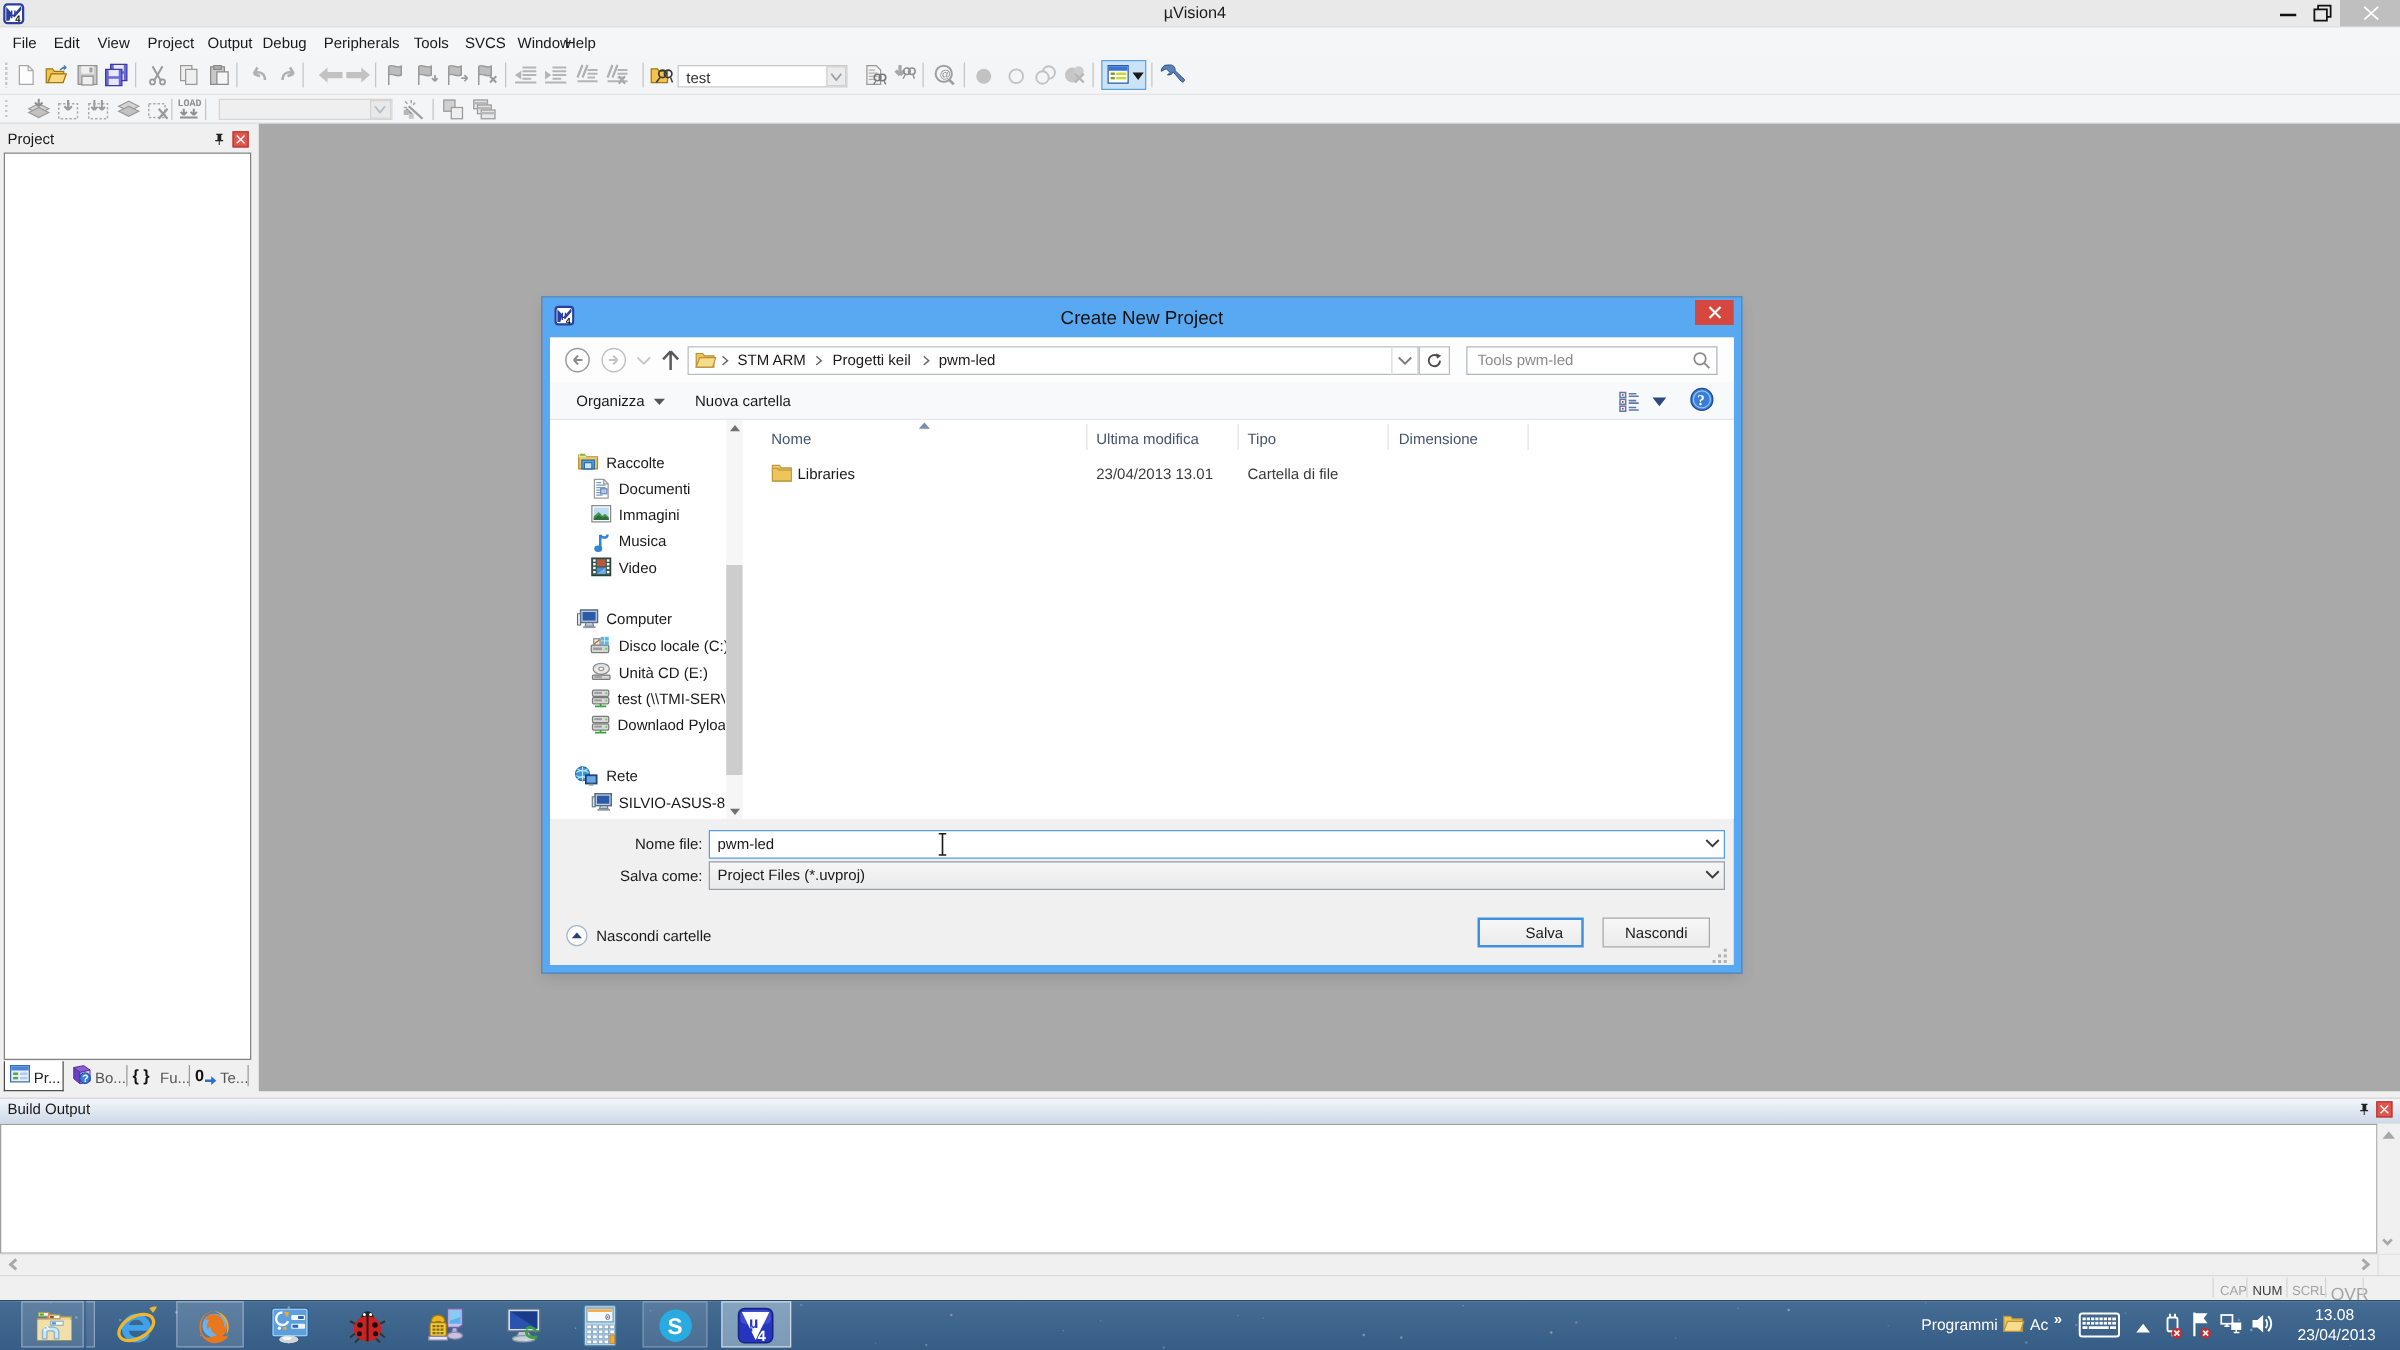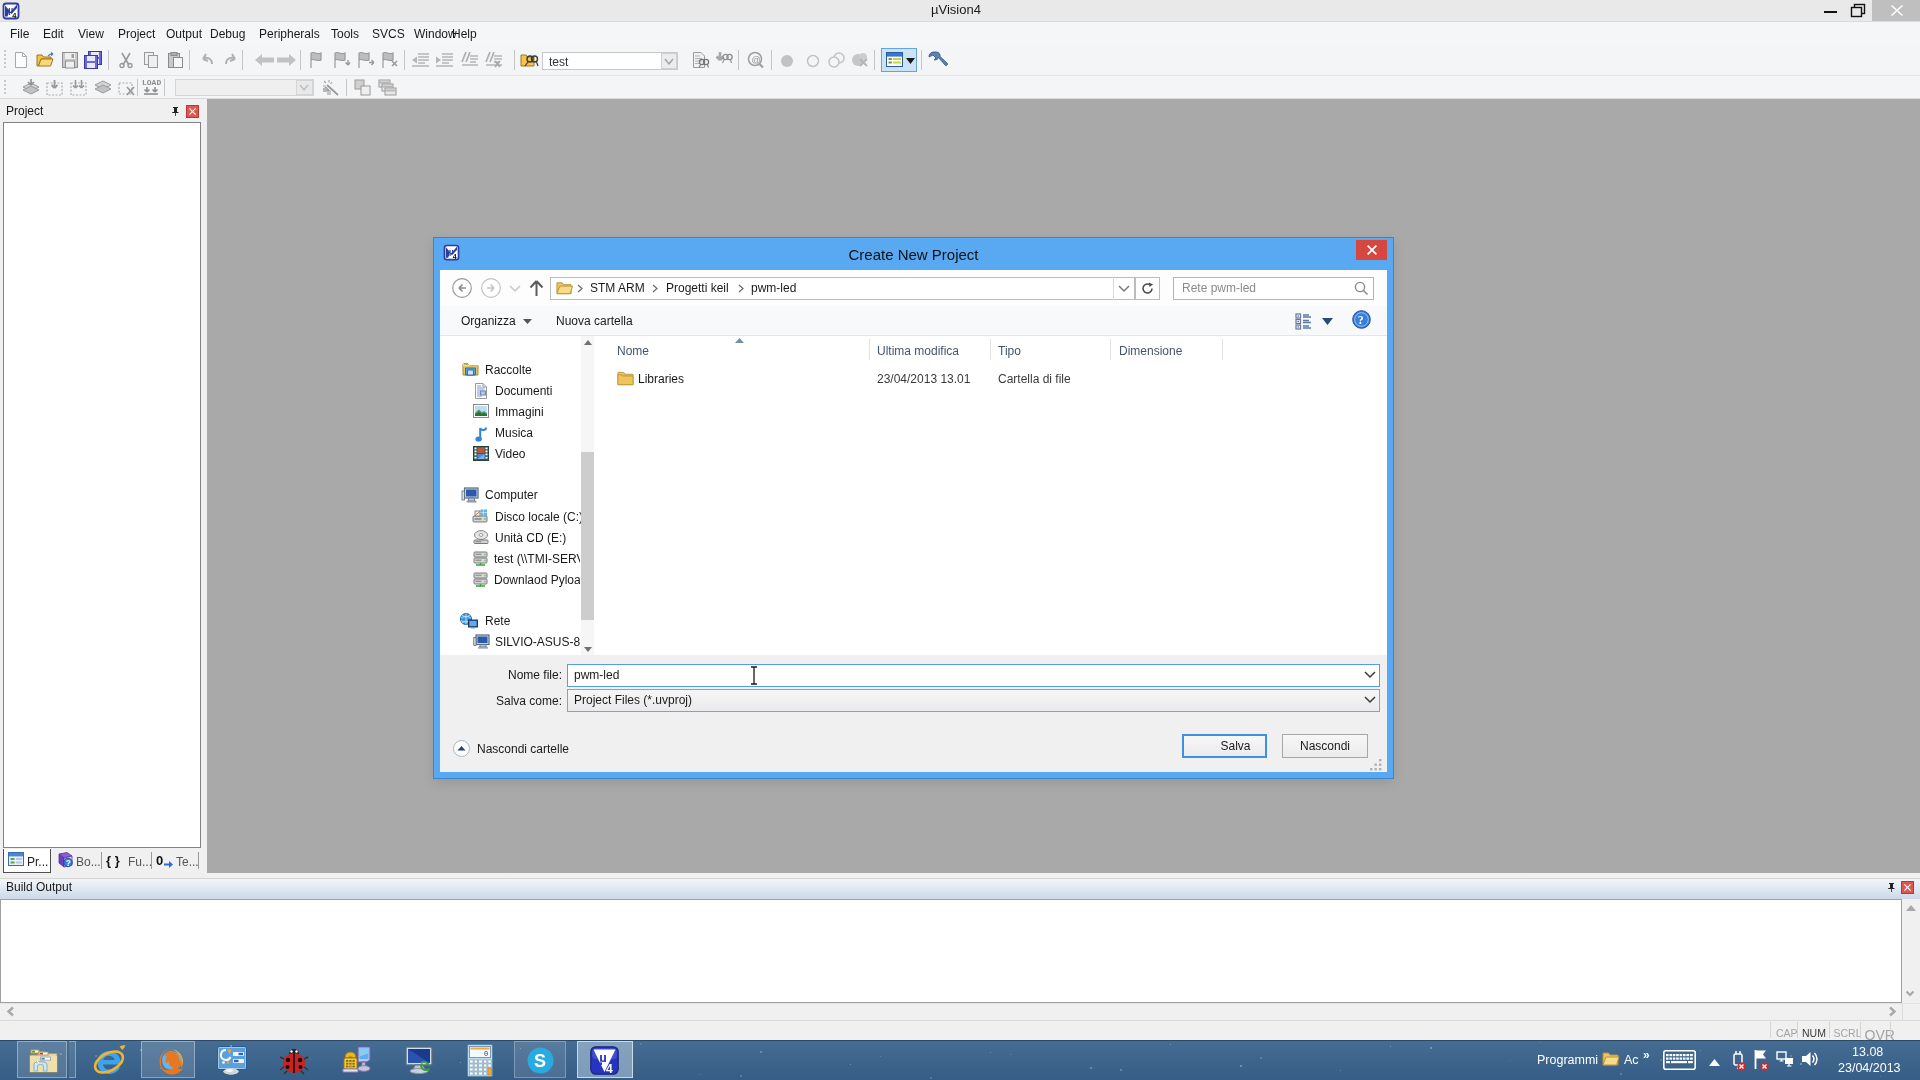--- a/index.html
+++ b/index.html
@@ -638,21 +638,21 @@
 <svg class="a" style="left:1119px;top:286px" width="10" height="6" viewBox="0 0 10 6">
       <path d="M0 0 L5 5 L10 0" fill="none" stroke="#7a7a7a" stroke-width="1.5"></path>
     </svg>
 <div class="a" style="left:1135px;top:277px;width:25px;height:23px;background:#fff;border:1px solid #b9bdc2"></div>
 <svg class="a" style="left:1141px;top:282px" width="13" height="13" viewBox="0 0 13 13">
  <path d="M11 6.5 A4.5 4.5 0 1 1 8.8 2.6" fill="none" stroke="#4a4a4a" stroke-width="1.5"></path>
  <path d="M8 0.5 L12 2.5 L8.5 5 Z" fill="#4a4a4a"></path>
 </svg>
 
 <div class="a" style="left:1173px;top:277px;width:201px;height:23px;background:#fff;border:1px solid #b0b6bb"></div>
-<div class="tx" style="left:1182px;top:281px;color:#8a8a8a">Rete pwm-led</div>
+<div class="tx" style="left:1182px;top:281px;color:#8a8a8a">Tools pwm-led</div>
 <svg class="a" style="left:1354px;top:281px" width="15" height="15" viewBox="0 0 15 15">
  <circle cx="6" cy="6" r="4.6" fill="none" stroke="#8a8a8a" stroke-width="1.4"></circle>
  <path d="M9.5 9.5 L13.5 13.5" stroke="#8a8a8a" stroke-width="1.6"></path>
 </svg>
 
 <div class="a" style="left:440px;top:306px;width:947px;height:30px;background:#f8f9fa;border-bottom:1px solid #e4e6e8"></div>
 <div class="tx" style="left:461px;top:314px">Organizza</div>
 <svg class="a" style="left:523px;top:319px" width="9" height="5" viewBox="0 0 9 5">
       <path d="M0 0 H9 L4.5 5 Z" fill="#555"></path>
     </svg>

